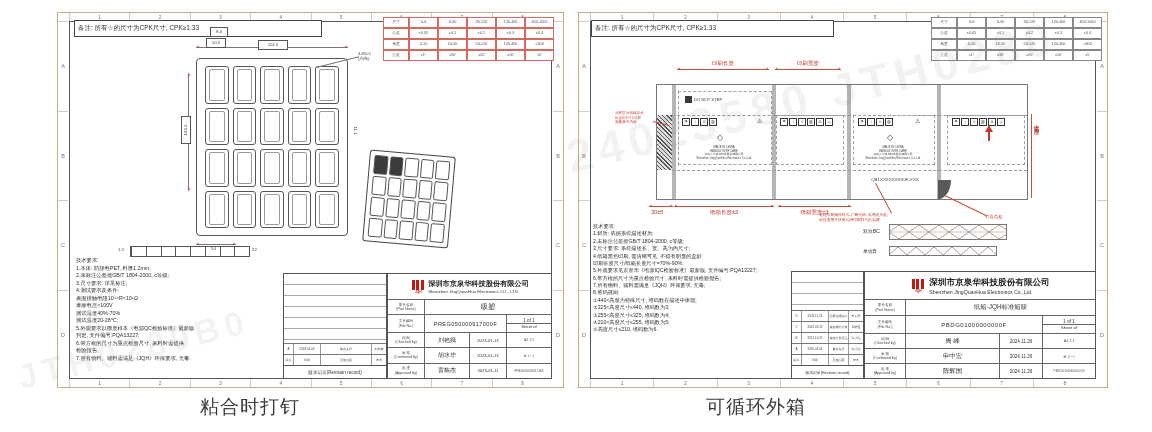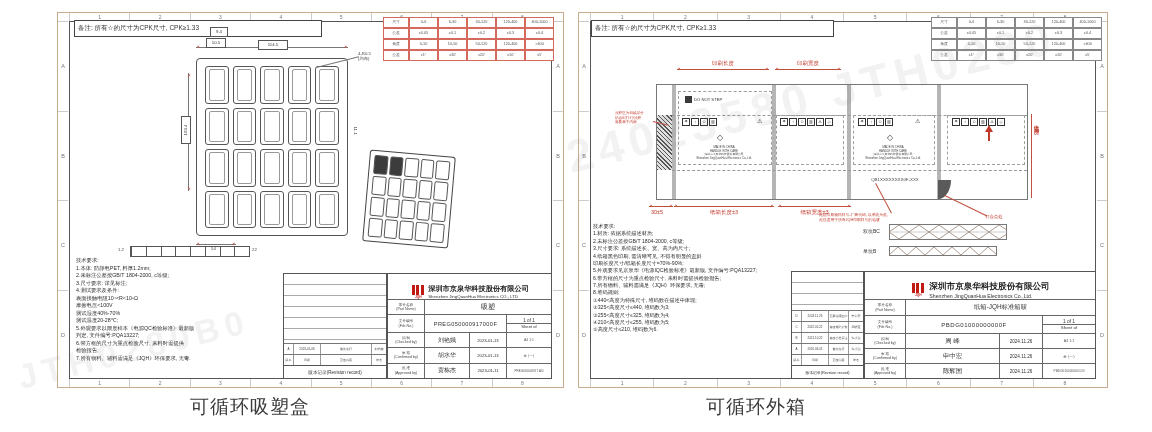--- a/index.html
+++ b/index.html
@@ -40,21 +40,21 @@
   .iso .icell:nth-child(-n+2){background:#3c3c3c;}
   .dimbox{position:absolute;border:1px solid #555;background:#fff;font-size:4.3px;color:#333;
           text-align:center;line-height:8px;height:8px;padding:0 1px;}
   .freedim{position:absolute;font-size:4.3px;color:#444;}
   .strip{position:absolute;border:1px solid #555;display:grid;grid-template-columns:repeat(8,1fr);}
   .strip i{border-left:1px solid #555;}
   .notes{position:absolute;font-size:5.3px;line-height:1.42;color:#2e2e2e;white-space:pre-line;}
   
   .tblock{position:absolute;border:1px solid #555;display:flex;flex-direction:column;background:#fff;box-sizing:border-box;}
   .tb-row{display:flex;border-top:1px solid #666;align-items:stretch;}
-  .tb-row:first-child{border-top:none;align-items:flex-end;}
+  .tb-row:first-child{border-top:none;}
   .tb-cell{border-left:1px solid #666;display:flex;align-items:center;justify-content:center;
            text-align:center;overflow:hidden;}
   .tb-cell:first-child{border-left:none;}
   .lbl{font-size:3.6px;color:#444;white-space:pre-line;line-height:1.25;}
   .logoicon{width:12px;height:10px;margin:0 2px;
     background:linear-gradient(90deg,#c11a12 0 3px,transparent 3px 4.5px,#c11a12 4.5px 7.5px,transparent 7.5px 9px,#c11a12 9px 12px);}
   .logotxt{font-size:3.2px;color:#c11a12;font-weight:bold;}
   .coCn{font-weight:bold;color:#222;}
   .coEn{color:#333;}
   .revpane{position:absolute;border:1px solid #555;display:flex;flex-direction:column;background:#fff;box-sizing:border-box;}
@@ -573,14 +573,14 @@
     <div class="tb-row" style="flex:1;">
       <div class="tb-cell lbl" style="width:40px;">批 准
 (Approved by)</div>
       <div class="tb-cell" style="flex:1;font-size:6.4px;">陈辉国</div>
       <div class="tb-cell" style="width:42px;font-size:4.6px;">2024.11.26</div>
       <div class="tb-cell" style="width:52px;font-size:3.2px;color:#555;">PBDG010000000.D/0</div>
     </div>
   </div>
 </div>
 
-<div class="caption" style="left:140px;top:394px;width:220px;">可循环吸塑盒</div>
+<div class="caption" style="left:140px;top:394px;width:220px;">粘合时打钉</div>
 <div class="caption" style="left:644px;top:394px;width:224px;">可循环外箱</div>
 
 </body></html>

